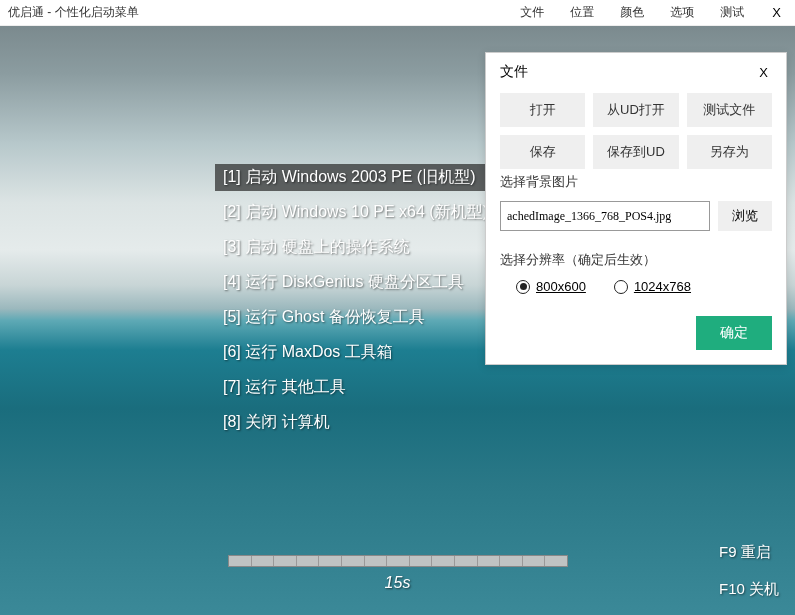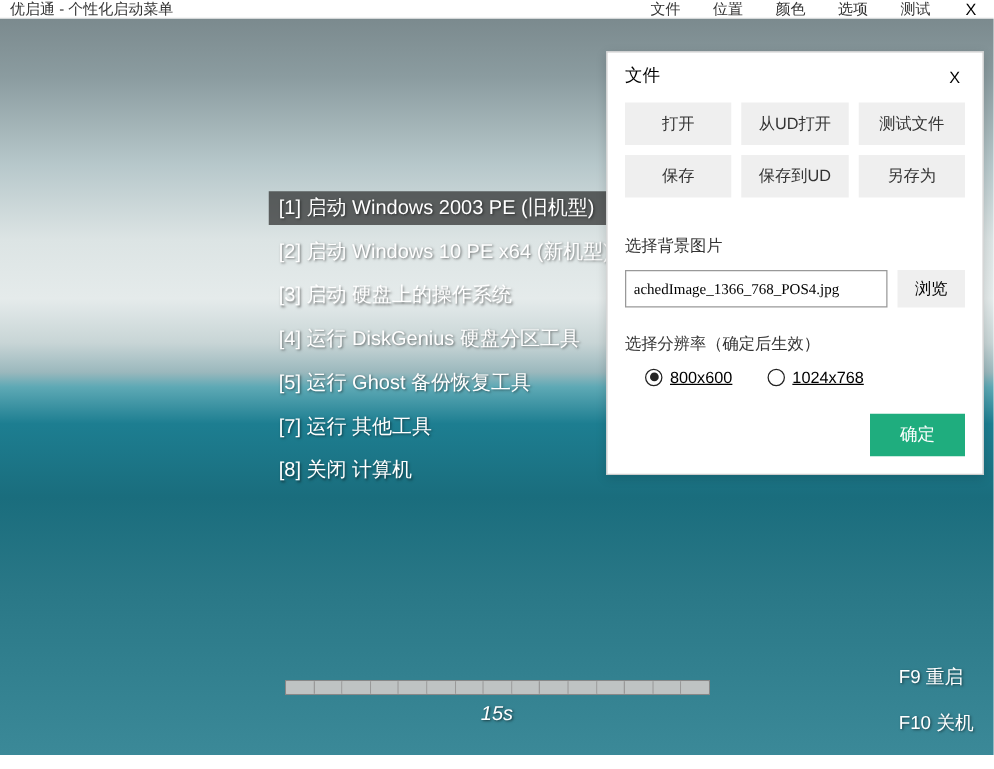--- a/index.html
+++ b/index.html
@@ -5,21 +5,21 @@
     * { margin: 0; padding: 0; box-sizing: border-box; }
     body {
       width: 795px;
       height: 615px;
       font-family: "Microsoft YaHei", Arial, sans-serif;
       background: #fff;
       overflow: hidden;
       position: relative;
     }
     .app-header {
-      height: 15px;
+      height: 26px;
       background: #fff;
       display: flex;
       align-items: center;
       padding: 0 8px;
       font-size: 12px;
       border-bottom: 1px solid #eee;
     }
     .app-title { flex: 1; color: #333; }
     .menu-bar { display: flex; gap: 18px; }
     .menu-item { color: #333; cursor: pointer; padding: 2px 4px; }
@@ -114,21 +114,21 @@
       padding: 10px 14px 8px 14px;
       font-size: 14px;
     }
     .dialog-title { flex: 1; }
     .dialog-close { cursor: pointer; padding: 0 4px; font-size: 13px; }
     .dialog-body { padding: 4px 14px 14px 14px; }
     .btn-grid {
       display: grid;
       grid-template-columns: repeat(3, 1fr);
       gap: 8px;
-      margin-bottom: 30px;
+      margin-bottom: 4px;
     }
     .dlg-btn {
       background: #efefef;
       border: none;
       padding: 8px 2px;
       font-size: 13px;
       cursor: pointer;
       color: #333;
       font-family: inherit;
     }
@@ -189,20 +189,21 @@
   <span class="close-btn">X</span>
 </div>
 
 <div class="main-area">
   <div class="boot-menu">
     <div class="boot-item selected">[1] 启动 Windows 2003 PE (旧机型)</div>
     <div class="boot-item">[2] 启动 Windows 10 PE x64 (新机型)</div>
     <div class="boot-item">[3] 启动 硬盘上的操作系统</div>
     <div class="boot-item">[4] 运行 DiskGenius 硬盘分区工具</div>
     <div class="boot-item">[5] 运行 Ghost 备份恢复工具</div>
+    <div class="boot-item">[6] 运行 MaxDos 工具箱</div>
     <div class="boot-item">[7] 运行 其他工具</div>
     <div class="boot-item">[8] 关闭 计算机</div>
   </div>
 
   <div class="progress-bar">
     <div class="progress-seg"></div>
       <div class="progress-seg"></div>
       <div class="progress-seg"></div>
     <div class="progress-seg"></div>
       <div class="progress-seg"></div>

